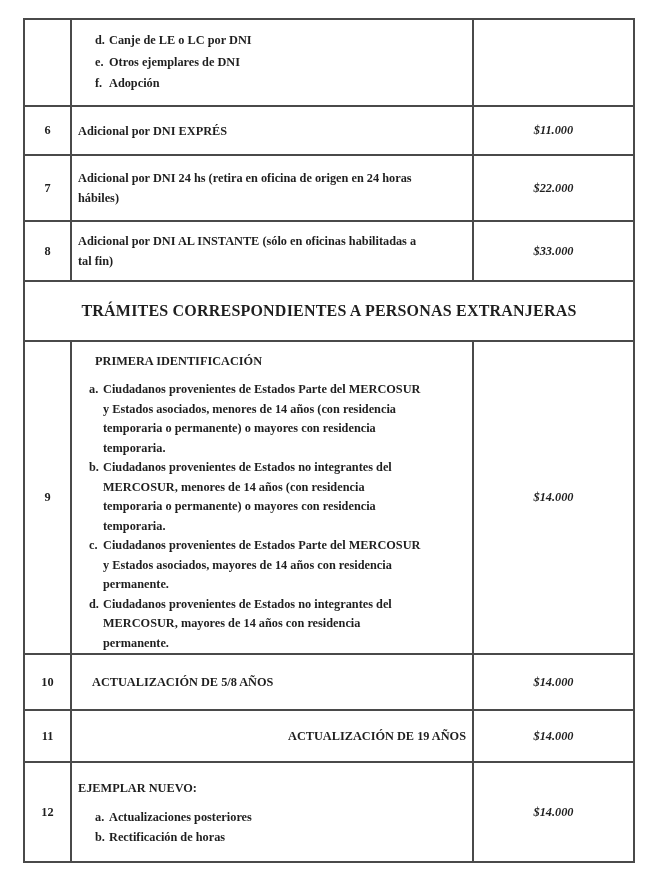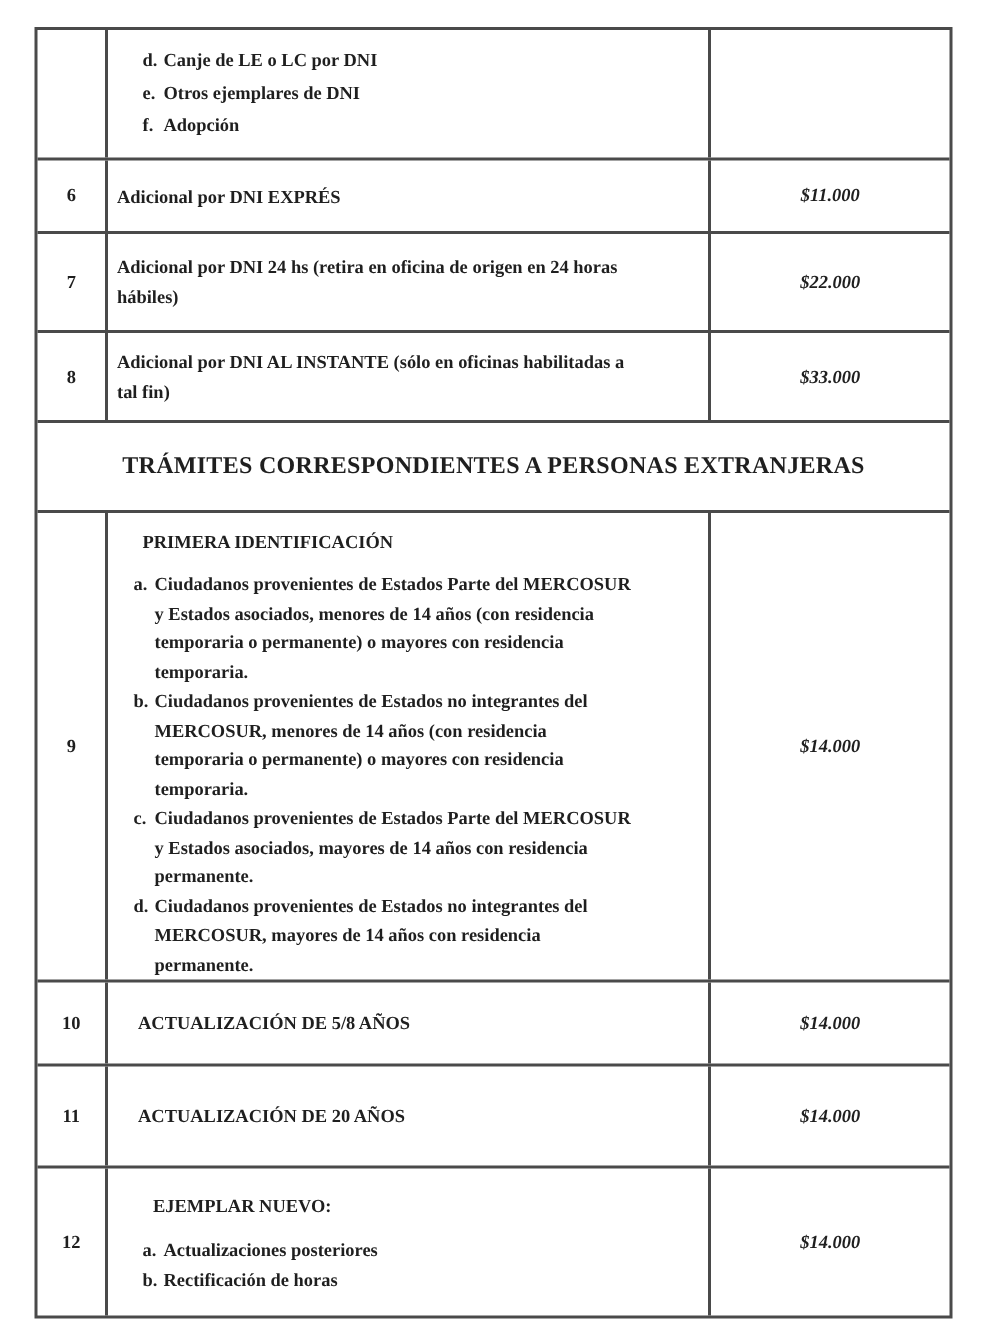--- a/index.html
+++ b/index.html
@@ -40,39 +40,39 @@
     font-size:16px;letter-spacing:.2px;text-align:center;
   }
   
   .h-def{height:85px;}
   .h-6{height:49px;}
   .h-7{height:66px;}
   .h-8{height:60px;}
   .h-sec{height:60px;}
   .h-9{height:313px;}
   .h-10{height:56px;}
-  .h-11{height:68px;}
+  .h-11{height:52px;text-align:right;}
   .h-12{height:100px;}
 
   .title{padding:0 6px;white-space:pre-line;}
   .row-10 .title,.row-11 .title{padding-left:20px;}
 
   .heading{white-space:pre-line;}
   .plist{display:flex;flex-direction:column;}
   .pitem{display:flex;}
   .mk{flex:none;width:14px;}
   .itext{flex:1;white-space:pre-line;}
 
   .row-def .plist{padding-left:23px;padding-right:6px;line-height:21.5px;}
 
   .row-9 .desc{justify-content:flex-end;padding-top:19px;}
   .row-9 .heading{padding-left:23px;}
   .row-9 .plist{padding-left:17px;padding-right:4px;margin-top:9px;line-height:19.5px;}
 
-  .row-12 .heading{padding-left:6px;margin-left:24px;}
+  .row-12 .heading{padding-left:6px;}
   .row-12 .plist{padding-left:23px;padding-right:6px;margin-top:9px;}
 </style>
 </head>
 <body>
 
 <div class="doc">
 
   <div class="trow row-def h-def">
     <div class="cell num"></div>
     <div class="cell desc">
@@ -164,21 +164,21 @@
     <div class="cell num">10</div>
     <div class="cell desc">
       <div class="title">ACTUALIZACIÓN DE 5/8 AÑOS</div>
     </div>
     <div class="cell price">$14.000</div>
   </div>
 
   <div class="trow row-11 h-11">
     <div class="cell num">11</div>
     <div class="cell desc">
-      <div class="title">ACTUALIZACIÓN DE 20 AÑOS</div>
+      <div class="title">ACTUALIZACIÓN DE 19 AÑOS</div>
     </div>
     <div class="cell price">$14.000</div>
   </div>
 
   <div class="trow row-12 h-12">
     <div class="cell num">12</div>
     <div class="cell desc">
       <div class="heading">EJEMPLAR NUEVO:</div>
       <div class="plist">
         <div class="pitem">

